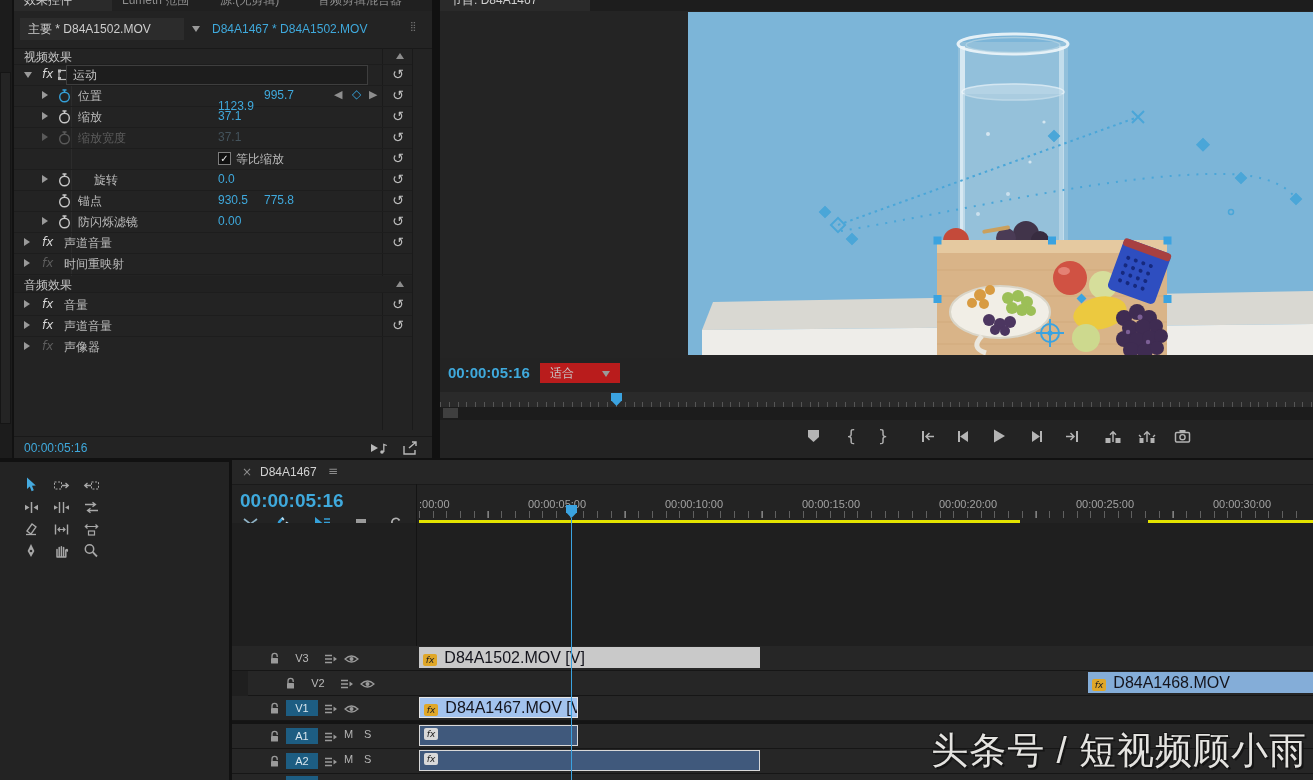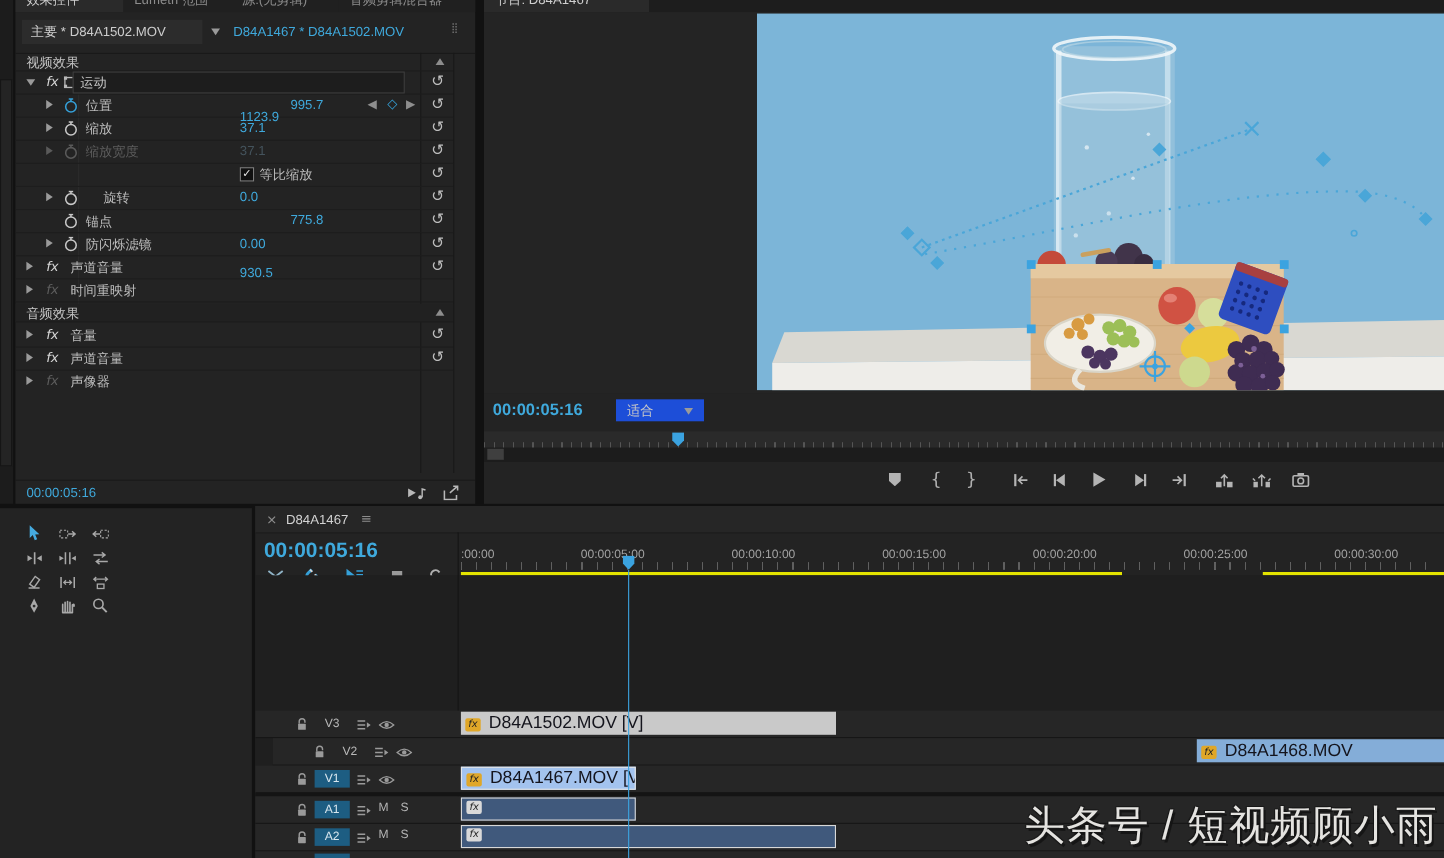--- a/index.html
+++ b/index.html
@@ -150,21 +150,21 @@
         <span class="abs ep-val" style="left:204px;top:3px;">0.0</span>
         <span class="abs reset ic" style="left:378px;top:3px;">↺</span>
       </div>
 
       <div class="ep-row" style="top:142px;">
         <svg class="abs" style="left:44px;top:4px;color:#c8c8c8;" width="13" height="14" viewBox="0 0 13 14">
           <circle cx="6.5" cy="8" r="4.8" fill="none" stroke="currentColor" stroke-width="1.4"></circle>
           <path d="M4.5,1 h4 M6.5,1 v2.2" stroke="currentColor" stroke-width="1.4" fill="none"></path>
         </svg>
         <span class="abs ep-label" style="left:64px;top:3px;">锚点</span>
-        <span class="abs ep-val" style="left:204px;top:3px;margin-top:48px;">930.5</span>
+        <span class="abs ep-val" style="left:204px;top:3px;">930.5</span>
         <span class="abs ep-val" style="left:250px;top:3px;">775.8</span>
         <span class="abs reset ic" style="left:378px;top:3px;">↺</span>
       </div>
 
       <div class="ep-row" style="top:163px;">
         <span class="abs tri-r" style="left:28px;top:6px;"></span>
         <svg class="abs" style="left:44px;top:4px;color:#c8c8c8;" width="13" height="14" viewBox="0 0 13 14">
           <circle cx="6.5" cy="8" r="4.8" fill="none" stroke="currentColor" stroke-width="1.4"></circle>
           <path d="M4.5,1 h4 M6.5,1 v2.2" stroke="currentColor" stroke-width="1.4" fill="none"></path>
         </svg>
@@ -359,21 +359,21 @@
         <g stroke="#3ba3e0" fill="none" stroke-width="2">
           <circle cx="362" cy="321" r="9"></circle>
           <path d="M348,321 h28 M362,307 v28"></path>
           <circle cx="362" cy="321" r="1.6" fill="#3ba3e0"></circle>
         </g>
       </svg>
     </div>
 
     <div class="abs" style="left:0;top:358px;width:873px;height:30px;">
       <span class="abs" style="left:8px;top:6px;color:#3fa9dc;font-size:15px;font-weight:bold;">00:00:05:16</span>
-      <div class="abs" style="left:120px;top:5px;width:80px;height:20px;background:#1d4ed8;line-height:20px;">
+      <div class="abs" style="left:100px;top:5px;width:80px;height:20px;background:#b91c1c;line-height:20px;">
         <span style="margin-left:10px;color:#c8c8c8;">适合</span>
         <span class="tri-d abs" style="right:10px;top:8px;"></span>
       </div>
     </div>
 
     <div class="abs" style="left:0;top:392px;width:873px;height:15px;background:#2a2a2a;
          background-image:repeating-linear-gradient(90deg,#555 0,#555 1px,transparent 1px,transparent 8.8px);
          background-size:100% 5px;background-position:0 100%;background-repeat:no-repeat;">
       <div class="cti abs" style="left:171px;top:1px;"></div>
     </div>

